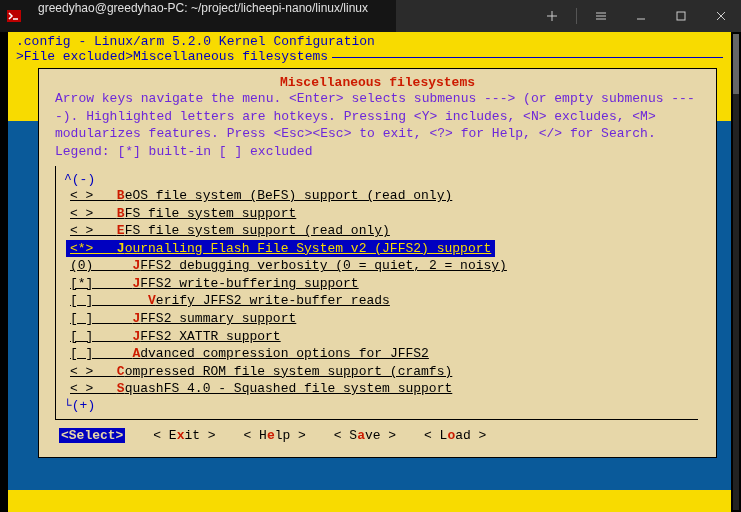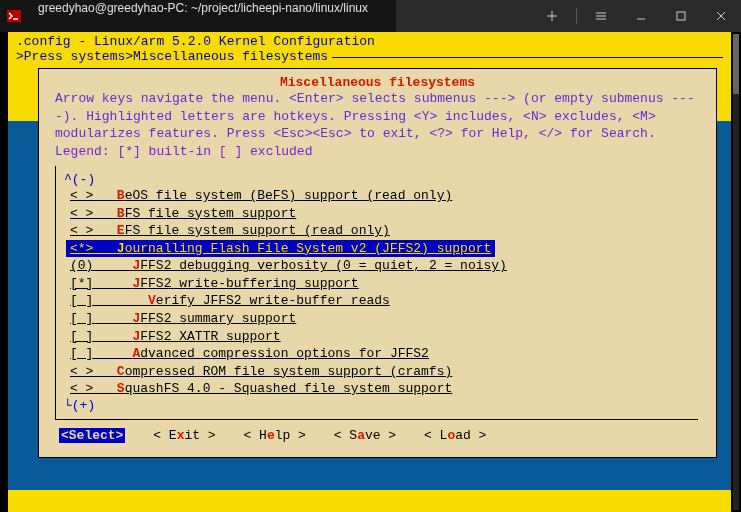--- a/index.html
+++ b/index.html
@@ -197,21 +197,21 @@
   </div>
 </div>
 
 <div class="screen">
   <div class="blueband"></div>
 
   <div class="top-header">
     <div>.config - Linux/arm 5.2.0 Kernel Configuration</div>
     <div class="crumbs">
       <span class="txt">&gt; </span>
-      <span class="txt">Press systems</span>
+      <span class="txt">File excluded</span>
       <span class="sep"> &gt; </span>
       <span class="txt">Miscellaneous filesystems</span>
       <span class="fill"></span>
     </div>
   </div>
 
   <div class="panel">
     <div class="panel-title">Miscellaneous filesystems</div>
     <div class="help">Arrow keys navigate the menu.  &lt;Enter&gt; selects submenus ---&gt; (or empty submenus ----).  Highlighted letters are hotkeys.  Pressing &lt;Y&gt; includes, &lt;N&gt; excludes, &lt;M&gt; modularizes features.  Press &lt;Esc&gt;&lt;Esc&gt; to exit, &lt;?&gt; for Help, &lt;/&gt; for Search.  Legend: [*] built-in  [ ] excluded</div>
 

